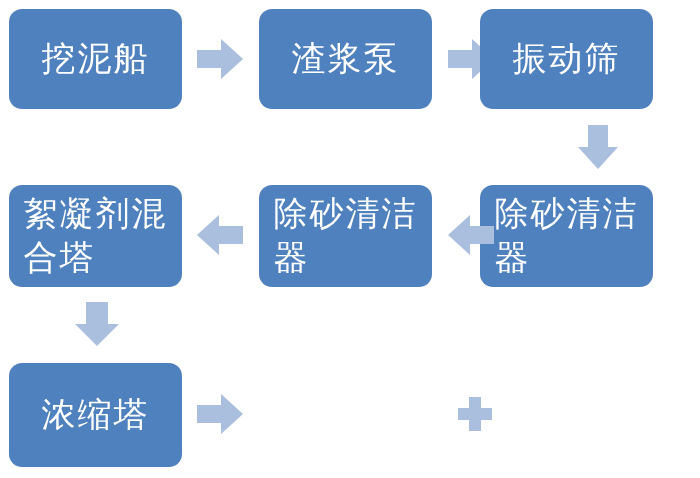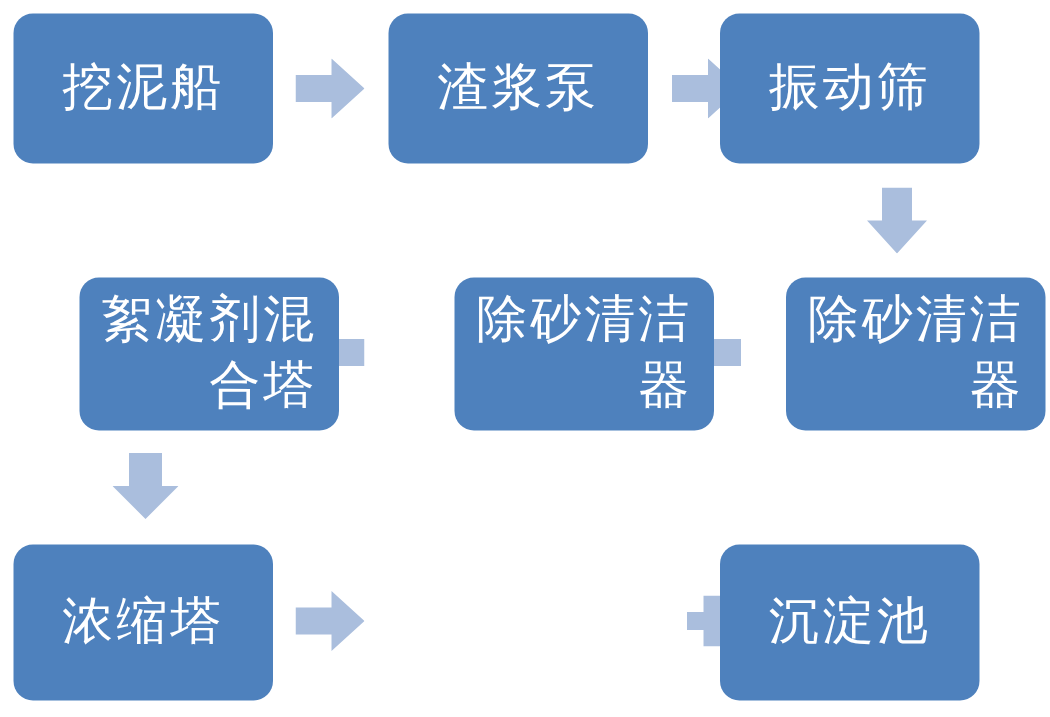--- a/index.html
+++ b/index.html
@@ -27,26 +27,26 @@
     display:flex;
     align-items:center;
     justify-content:center;
     box-sizing:border-box;
   }
   .node .label{
     color:var(--node-text);
     font-size:34px;
     line-height:1.28;
     letter-spacing:2px;
-    text-align:right;
+    text-align:left;
     white-space:pre-line;
     user-select:none;
   }
   .row1{top:9px;height:100px;}
-  .row2{top:185px;height:102px;margin-left:44px;}
+  .row2{top:185px;height:102px;}
   .row3{top:363px;height:104px;}
   .col1{left:9px;}
   .col2{left:259px;font-family:Liberation Serif, serif;}
   .col3{left:480px;}
   .connector{position:absolute;}
   svg{display:block;}
   .shape{fill:var(--arrow-fill);}
 </style>
 </head>
 <body>
@@ -126,17 +126,14 @@
     </svg>
   </div>
 
 
   <div class="connector" style="left:458px;top:397px;">
     <svg width="34" height="34" viewBox="0 0 34 34" aria-hidden="true">
       <polygon class="shape" points="11,0 23,0 23,11 34,11 34,23 23,23 23,34 11,34 11,23 0,23 0,11 11,11"></polygon>
     </svg>
   </div>
 
-  <div class="node row3 col3">
-    <span class="label">沉淀池</span>
-  </div>
 
 </div>
 
 </body></html>

